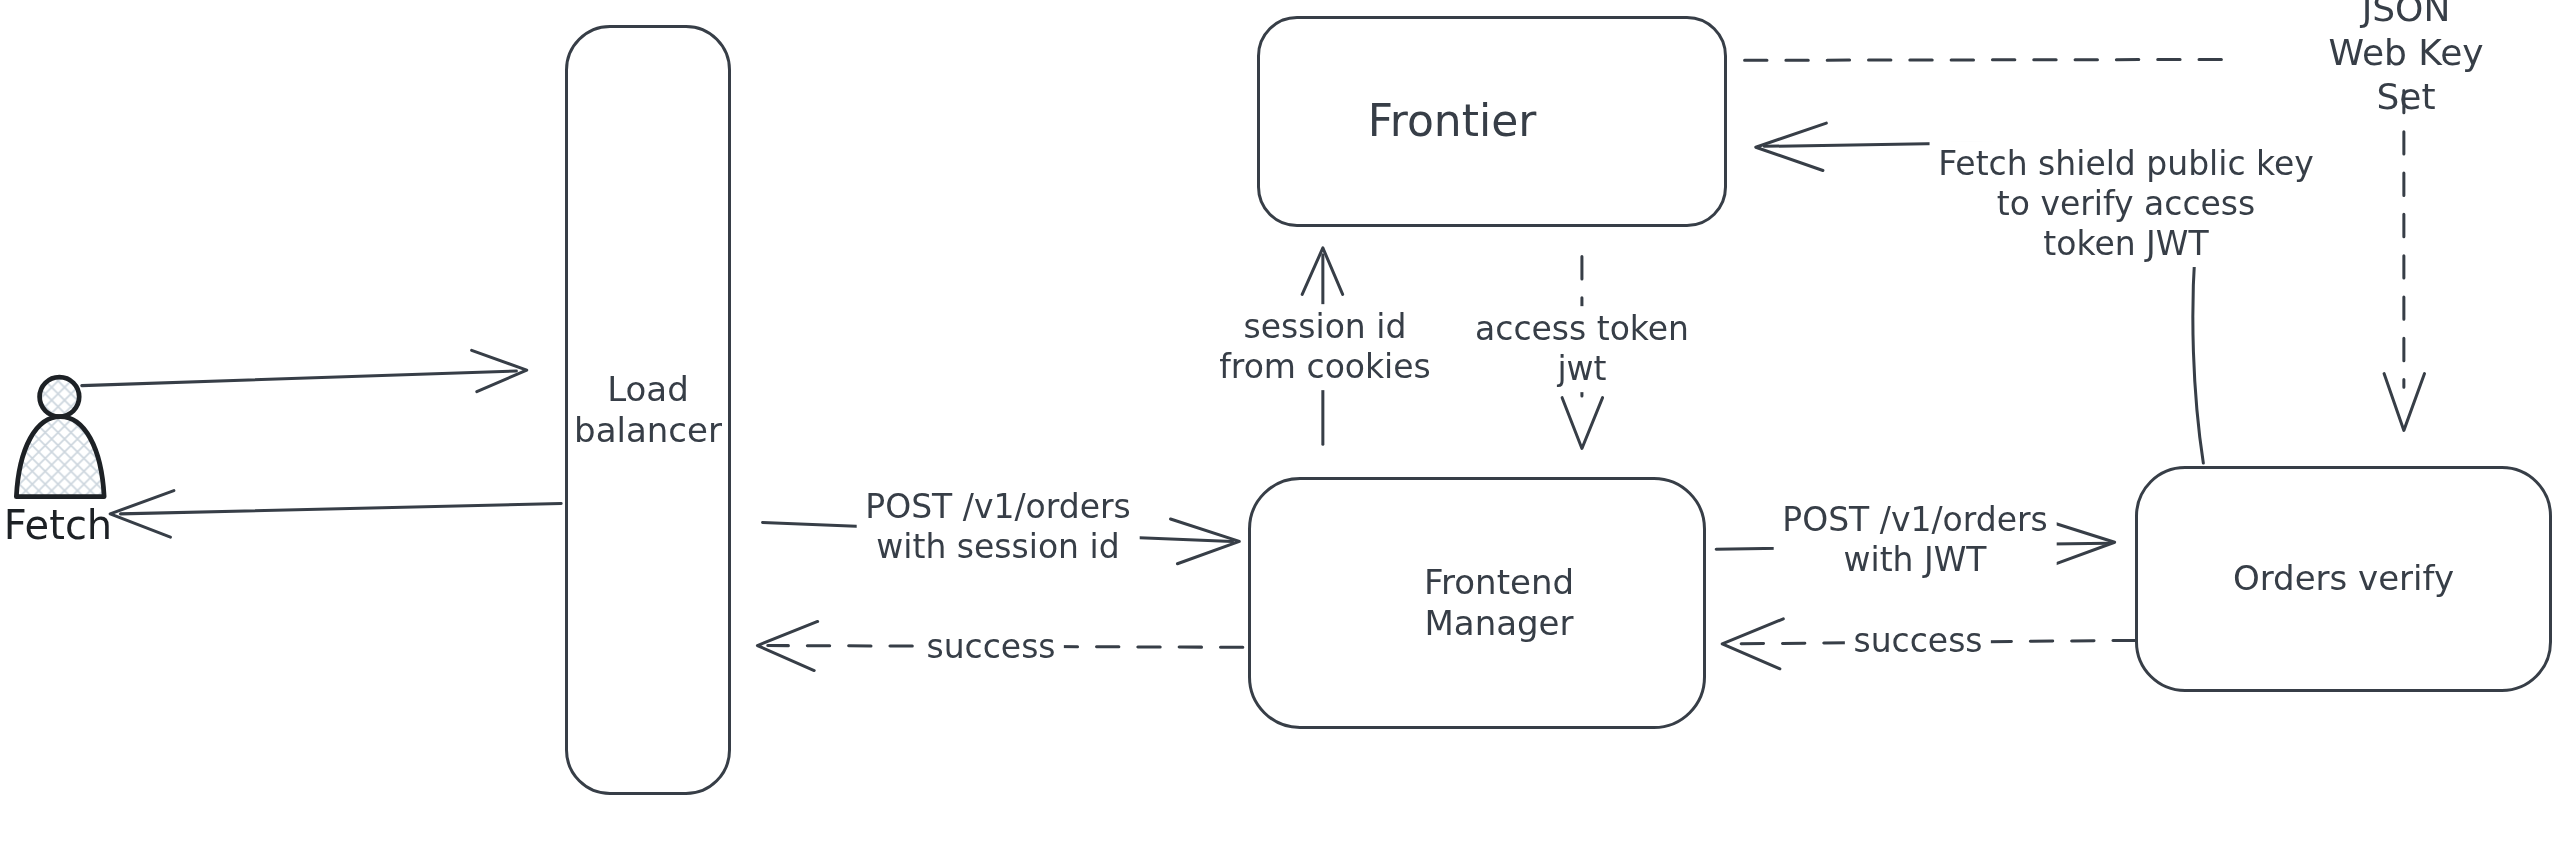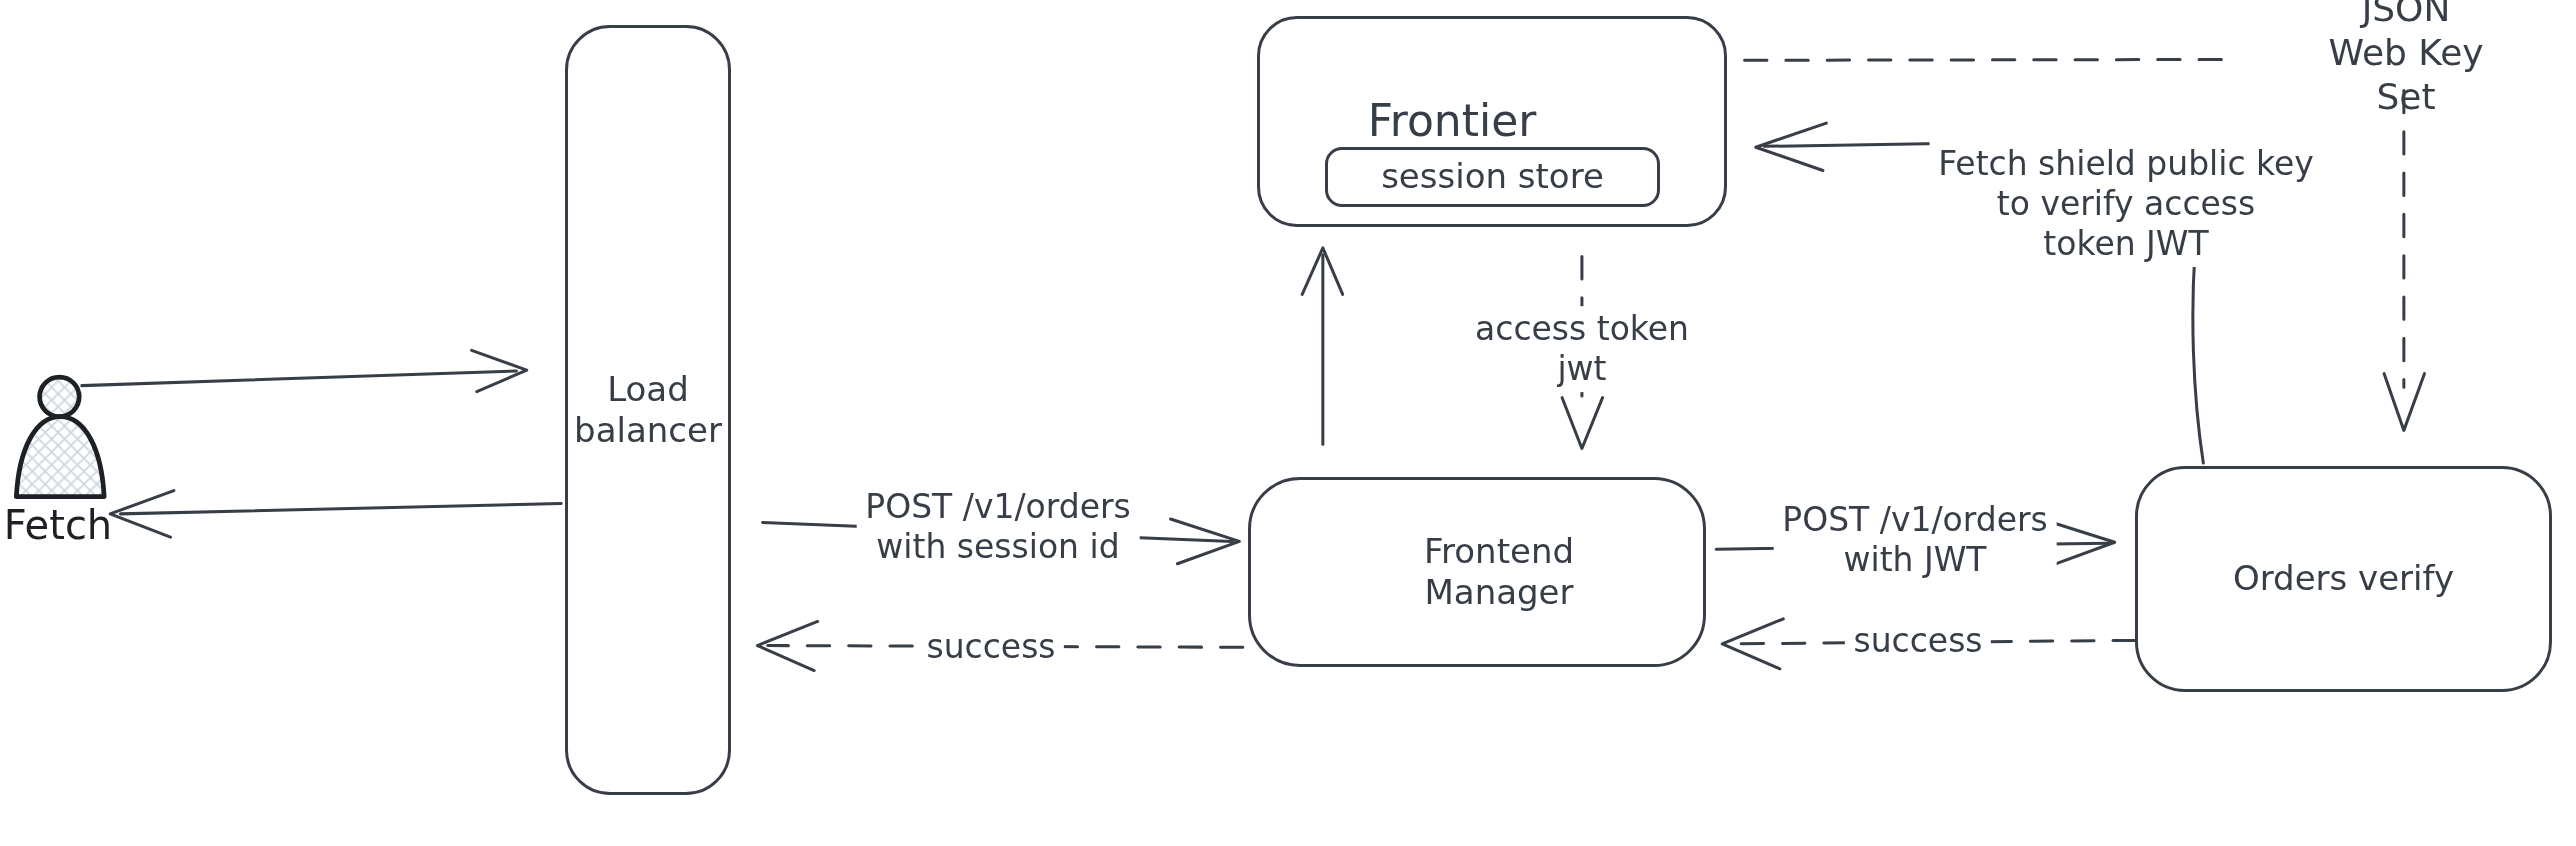--- a/index.html
+++ b/index.html
@@ -16,21 +16,21 @@
 
   .node{
     position:absolute;border:3.4px solid #373e47;background:transparent;
     display:flex;align-items:center;justify-content:center;
     text-align:center;white-space:pre-line;font-size:34px;line-height:1.22;
     box-sizing:border-box;
   }
   .node-lb{left:565px;top:25px;width:166px;height:770px;border-radius:45px;}
   .node-frontier{left:1257px;top:15.5px;width:470px;height:211px;border-radius:40px;}
   .node-sessionstore{left:1325px;top:147px;width:335px;height:60px;border-radius:17px;border-width:3px;}
-  .node-fm{left:1248px;top:477px;width:458px;height:190px;border-radius:52px;padding-left:44px;}
+  .node-fm{left:1248px;top:477px;width:458px;height:252px;border-radius:52px;padding-left:44px;}
   .node-orders{left:2135px;top:466px;width:417px;height:226px;border-radius:50px;}
 
   .label{
     position:absolute;transform:translate(-50%,-50%);
     text-align:center;white-space:pre-line;background:#ffffff;
     padding:2.6px 8.6px;font-size:33px;line-height:1.22;
   }
   .label.bare{background:transparent;padding:0;}
   .frontier-title{left:1452px;top:120px;font-size:44px;background:transparent;}
   .label-user-post{left:317px;top:373px;}
@@ -116,37 +116,36 @@
     </g>
   </svg>
 
   <div class="node node-lb">
     <span>Load
 balancer</span>
   </div>
 
   <div class="node node-frontier"></div>
   <div class="label frontier-title">Frontier</div>
-  <div class="node node-sessionstore">
-    <span>session store</span>
-  </div>
 
   <div class="node node-fm">
     <span>Frontend
 Manager</span>
   </div>
 
   <div class="node node-orders">
     <span>Orders verify</span>
   </div>
 
   <div class="label label-user-name">Fetch</div>
   <div class="label label-lb-post">POST /v1/orders
 with session id</div>
   <div class="label label-fm-success">success</div>
+  <div class="label label-session-id">session id
+from cookies</div>
   <div class="label label-access-token">access token
 jwt</div>
   <div class="label label-fm-post">POST /v1/orders
 with JWT</div>
   <div class="label label-orders-success">success</div>
   <div class="label label-fetch-key">Fetch shield public key
 to verify access
 token JWT</div>
   <div class="label bare label-jwks">JSON Web Key Set</div>
 

